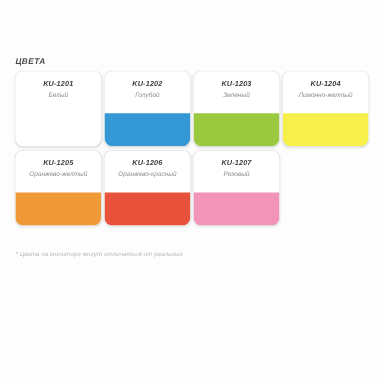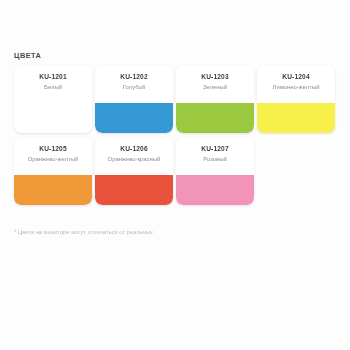--- a/index.html
+++ b/index.html
@@ -15,20 +15,21 @@
     position: relative;
   }
 
   .page {
     position: absolute;
     left: 0;
     top: 0;
     width: 350px;
     height: 350px;
     background: #fdfdfd;
+    font-style: italic;
   }
 
   .section-title {
     position: absolute;
     left: 14px;
     top: 51px;
     font-size: 7.5px;
     font-weight: bold;
     letter-spacing: 0.4px;
     color: #4a4a4a;

